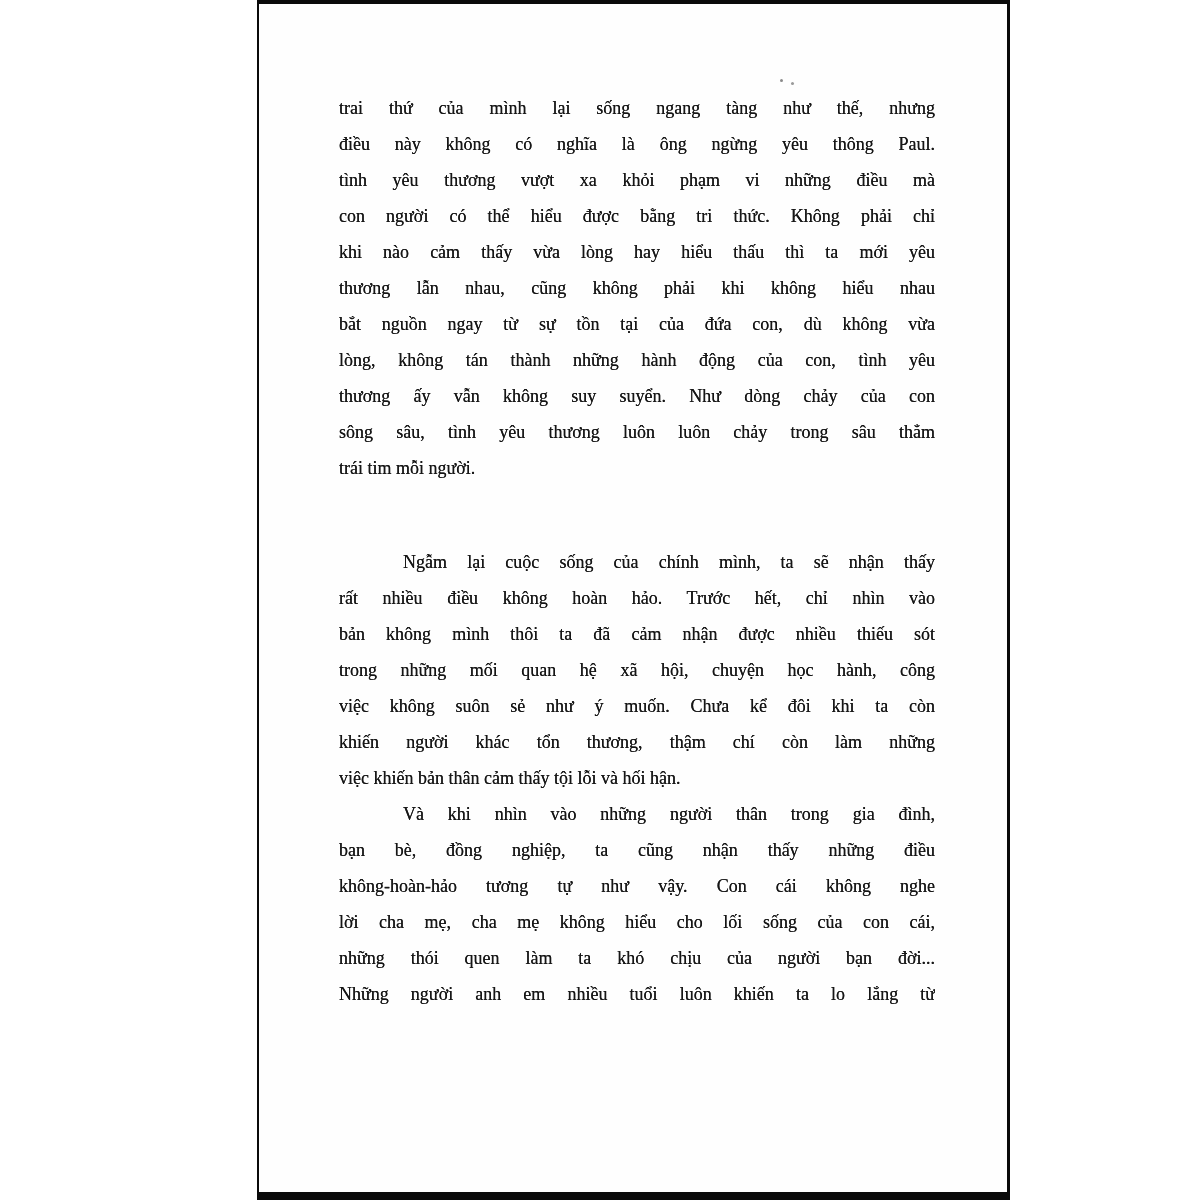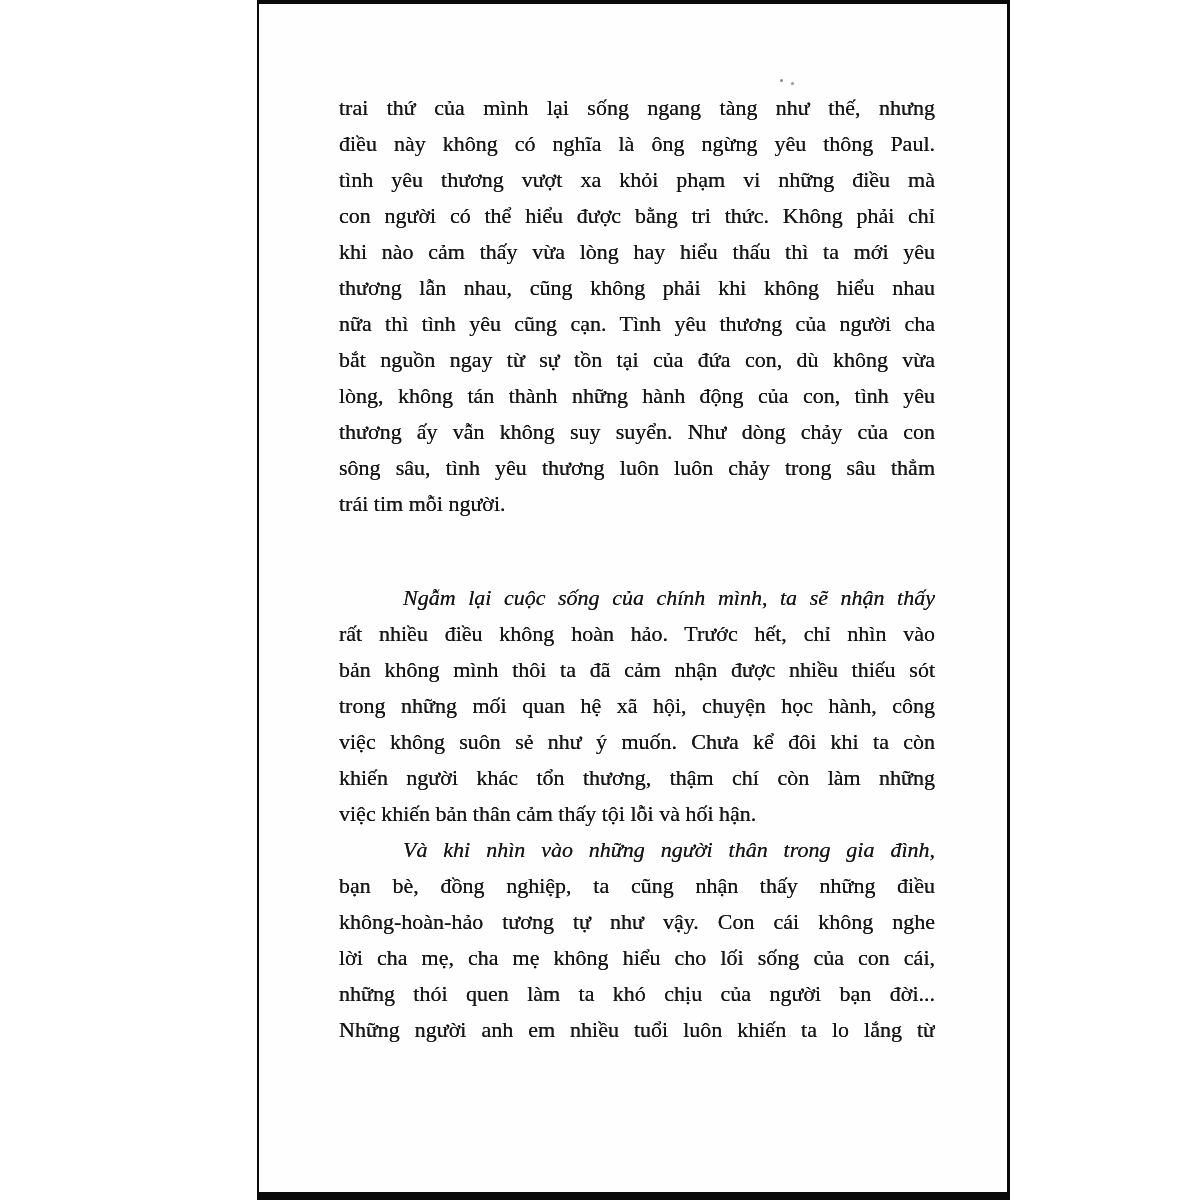--- a/index.html
+++ b/index.html
@@ -27,37 +27,36 @@
     border-left: 2px solid var(--border, #0a0a0a);
     border-right: 3px solid var(--border, #0a0a0a);
     border-bottom: 8px solid var(--border, #0a0a0a);
   }
   .text-column {
     position: absolute;
     left: 80px;
     top: 86px;
     width: 596px;
     color: var(--ink, #161616);
-    font-size: 22px;
+    font-size: 18px;
     line-height: 36px;
     text-shadow: 0 0 0.6px rgba(0,0,0,0.85);
   }
   .paragraph { margin: 0; }
   .paragraph.gap-before { margin-top: 58px; }
   .line {
     height: 36px;
     overflow: hidden;
     text-align: justify;
     text-align-last: justify;
     text-justify: inter-word;
   }
   .line.indent {
     padding-left: 64px;
     box-sizing: border-box;
-    font-style: italic;
   }
   .line.para-last {
     text-align-last: left;
   }
   .scan-speck {
     position: absolute;
     left: 521px;
     top: 75px;
     width: 3px;
     height: 3px;
@@ -75,21 +74,20 @@
 
     <div class="text-column">
 
       <div class="paragraph">
         <div class="line">trai thứ của mình lại sống ngang tàng như thế, nhưng</div>
         <div class="line">điều này không có nghĩa là ông ngừng yêu thông Paul.</div>
         <div class="line">tình yêu thương vượt xa khỏi phạm vi những điều mà</div>
         <div class="line">con người có thể hiểu được bằng tri thức. Không phải chỉ</div>
         <div class="line">khi nào cảm thấy vừa lòng hay hiểu thấu thì ta mới yêu</div>
         <div class="line">thương lẫn nhau, cũng không phải khi không hiểu nhau</div>
-        <div class="line">nữa thì tình yêu cũng cạn. Tình yêu thương của người cha</div>
         <div class="line">bắt nguồn ngay từ sự tồn tại của đứa con, dù không vừa</div>
         <div class="line">lòng, không tán thành những hành động của con, tình yêu</div>
         <div class="line">thương ấy vẫn không suy suyển. Như dòng chảy của con</div>
         <div class="line">sông sâu, tình yêu thương luôn luôn chảy trong sâu thẳm</div>
         <div class="line para-last">trái tim mỗi người.</div>
       </div>
 
       <div class="paragraph gap-before">
         <div class="line indent">Ngẫm lại cuộc sống của chính mình, ta sẽ nhận thấy</div>
         <div class="line">rất nhiều điều không hoàn hảo. Trước hết, chỉ nhìn vào</div>

